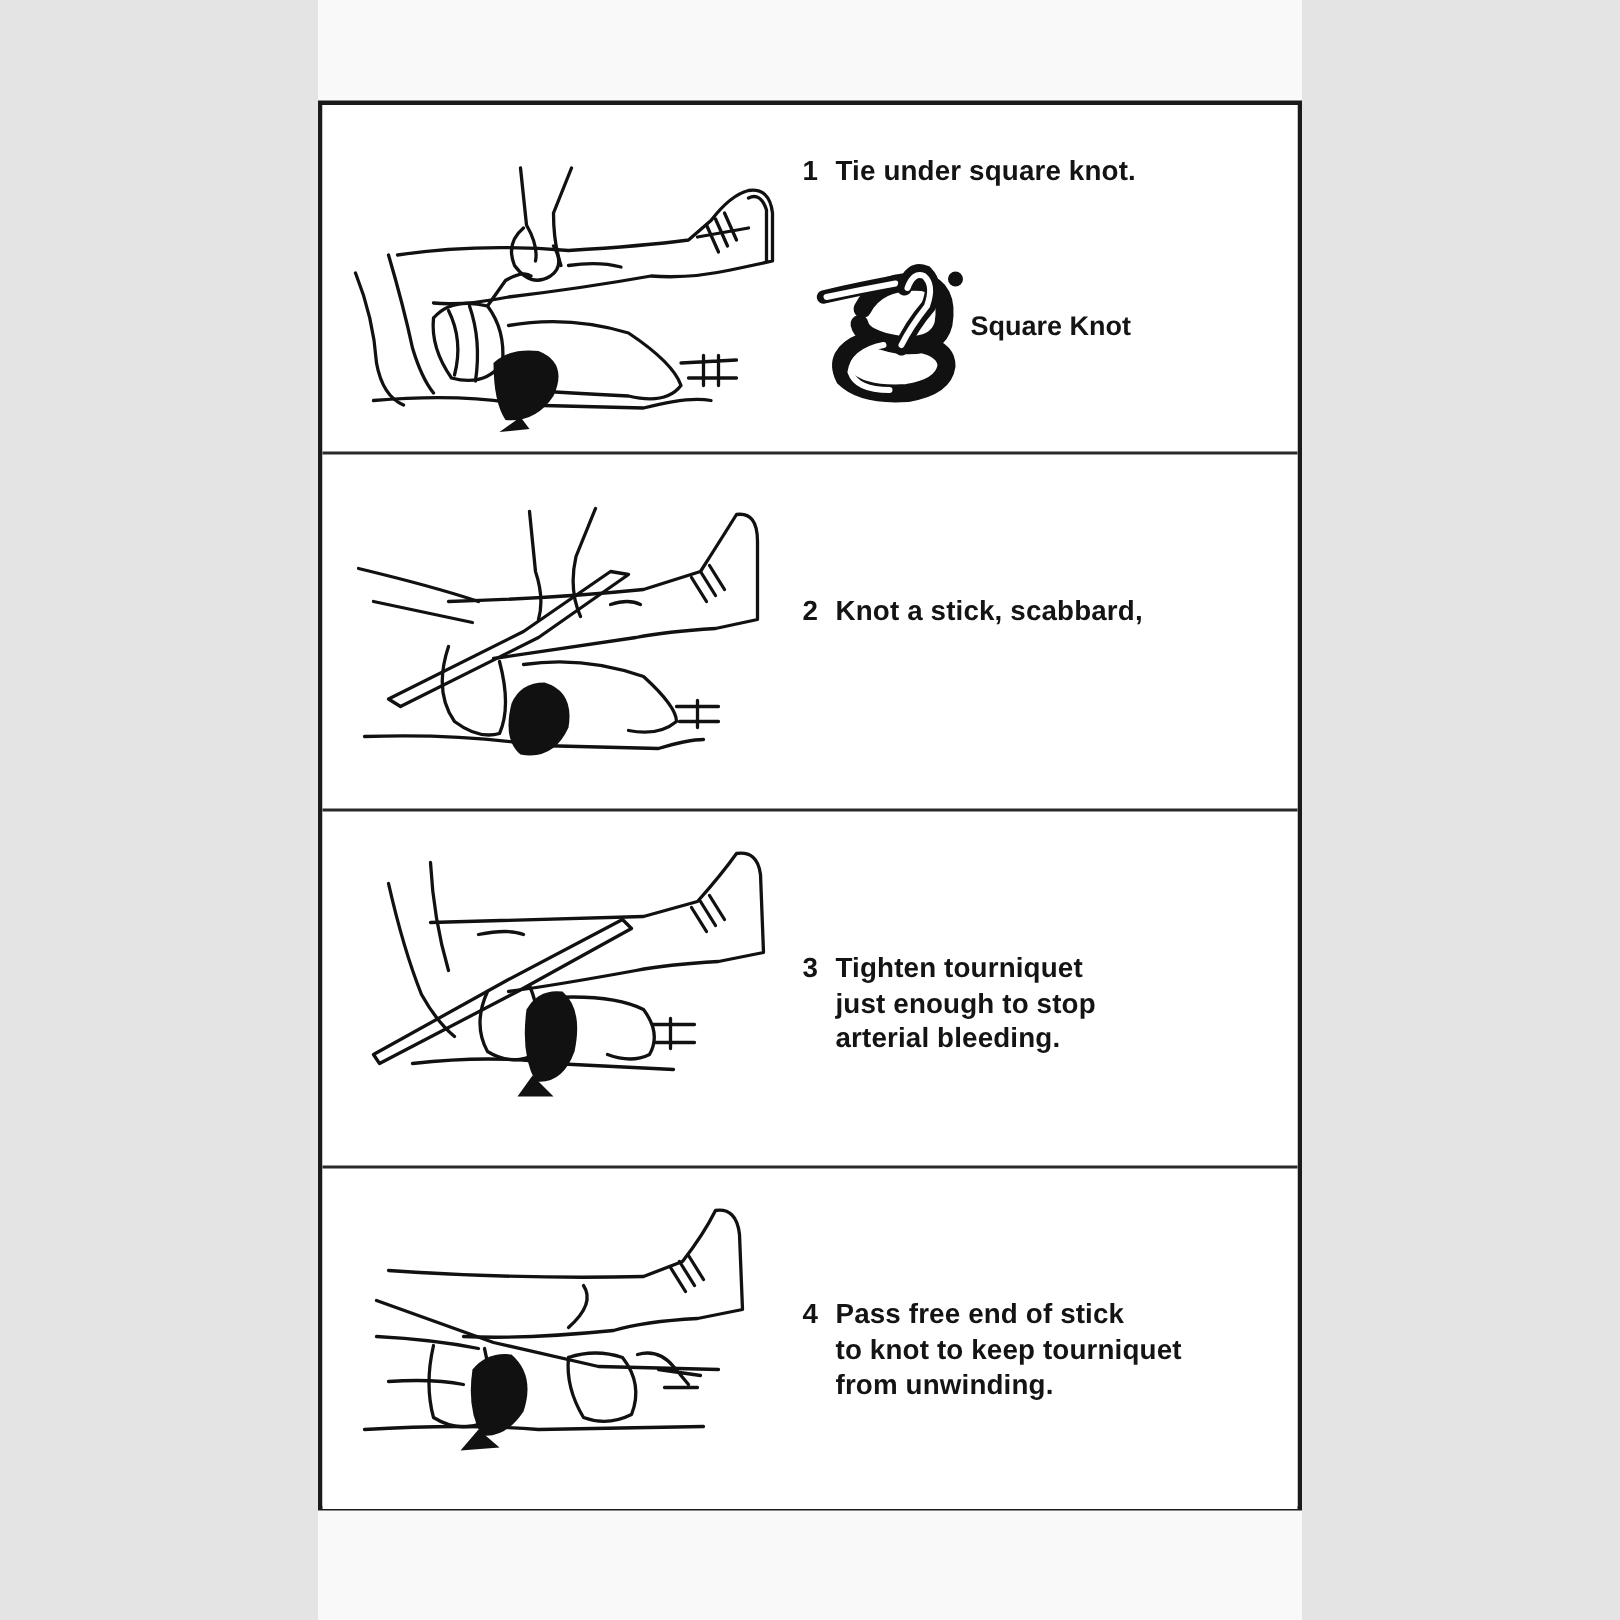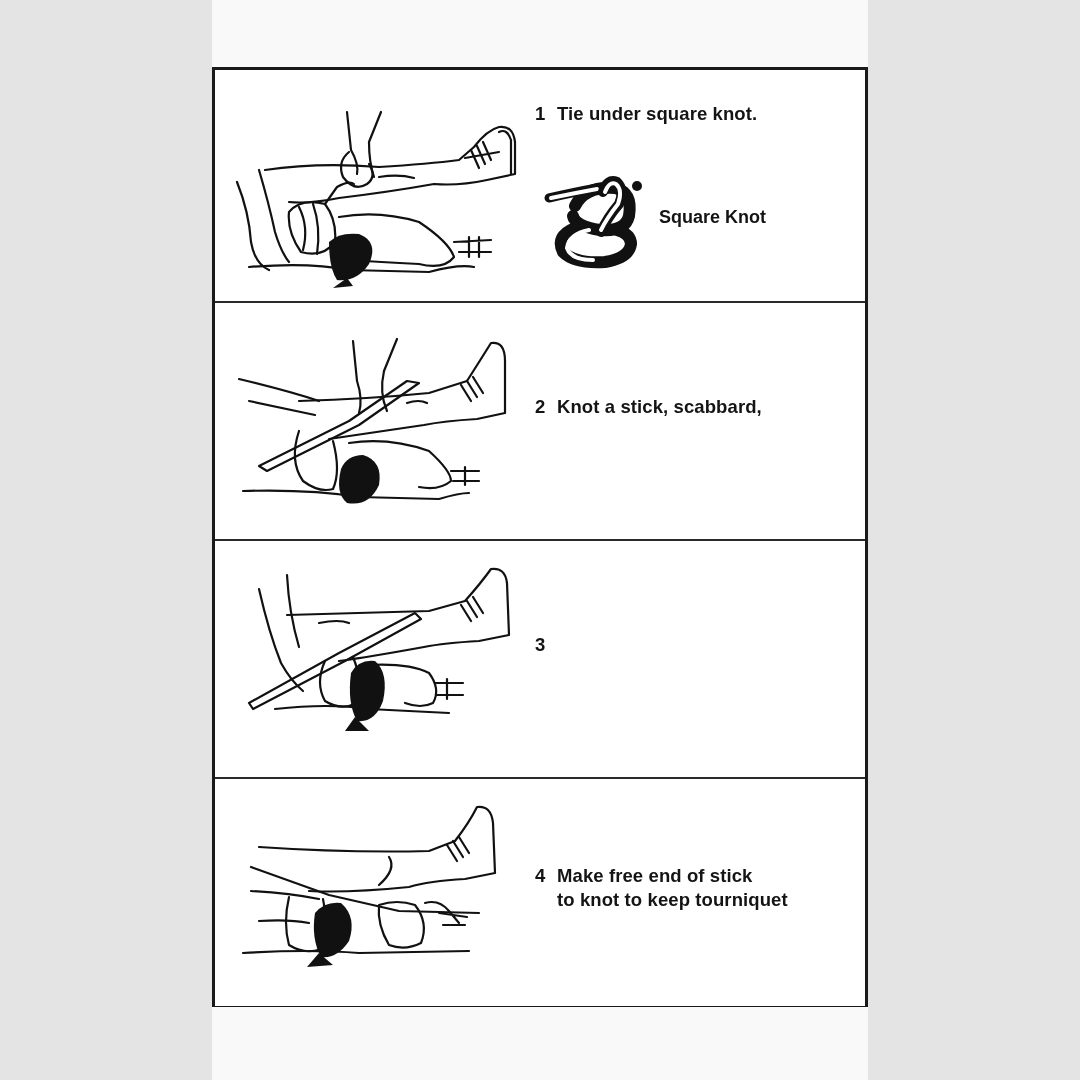--- a/index.html
+++ b/index.html
@@ -65,21 +65,21 @@
     }
     .knot {
       position: absolute;
       left: 330px;
       top: 98px;
       width: 110px;
       height: 100px;
     }
     .knot-label {
       position: absolute;
-      left: 444px;
+      left: 432px;
       top: 137px;
       font-weight: bold;
       font-size: 18px;
       color: #141414;
     }
     svg { overflow: visible; }
   </style>
 </head>
 <body>
 
@@ -171,20 +171,25 @@
         <path d="M30 36 Q40 80 52 110 Q62 128 74 138 M58 22 Q60 60 70 94"></path>
         <path d="M20 150 L110 100 L186 60 L192 66 L116 108 L24 156 Z"></path>
         <path d="M96 108 Q86 130 96 148 Q112 158 128 150 Q134 128 124 104"></path>
       </g>
       <path d="M122 120 Q130 106 146 108 Q160 120 154 148 Q146 170 128 168 Q118 150 122 120 Z" fill="#111"></path>
       <path d="M126 164 L116 178 L140 178 Z" fill="#111"></path>
     </svg>
 
     <div class="step-text" style="top:92px;">
       <span class="step-num">3</span>
+      <div class="step-lines">
+        <div>Tighten tourniquet</div>
+        <div>just enough to stop</div>
+        <div>arterial bleeding.</div>
+      </div>
     </div>
   </div>
 
   <div class="panel divided" style="top:707px;height:227px;">
     <svg class="illus" style="top:14px;" viewBox="0 0 300 210">
       <g fill="none" stroke="#111" stroke-width="2.2" stroke-linecap="round" stroke-linejoin="round">
         <path d="M30 54 Q120 60 200 58 L226 48 Q240 30 248 14 Q262 12 264 30 L266 80 L236 86 Q200 88 180 94 Q120 100 80 98"></path>
         <path d="M218 52 L228 68 M224 48 L234 64 M230 44 L240 60"></path>
         <path d="M160 64 Q168 76 150 92"></path>
         <path d="M14 160 Q80 156 130 160 L240 158"></path>
@@ -194,19 +199,20 @@
         <path d="M196 110 Q210 106 220 118 L230 130 M210 120 L238 124 M214 132 L236 132"></path>
         <path d="M22 98 Q60 100 90 106 M30 128 Q60 126 80 130"></path>
       </g>
       <path d="M86 120 Q96 108 112 110 Q128 124 120 148 Q108 166 92 164 Q82 146 86 120 Z" fill="#111"></path>
       <path d="M90 160 L78 174 L104 172 Z" fill="#111"></path>
     </svg>
 
     <div class="step-text" style="top:85px;">
       <span class="step-num">4</span>
       <div class="step-lines">
-        <div>Make free end of stick</div>
+        <div>Pass free end of stick</div>
         <div>to knot to keep tourniquet</div>
+        <div>from unwinding.</div>
       </div>
     </div>
   </div>
 
 </div>
 
 </body></html>

